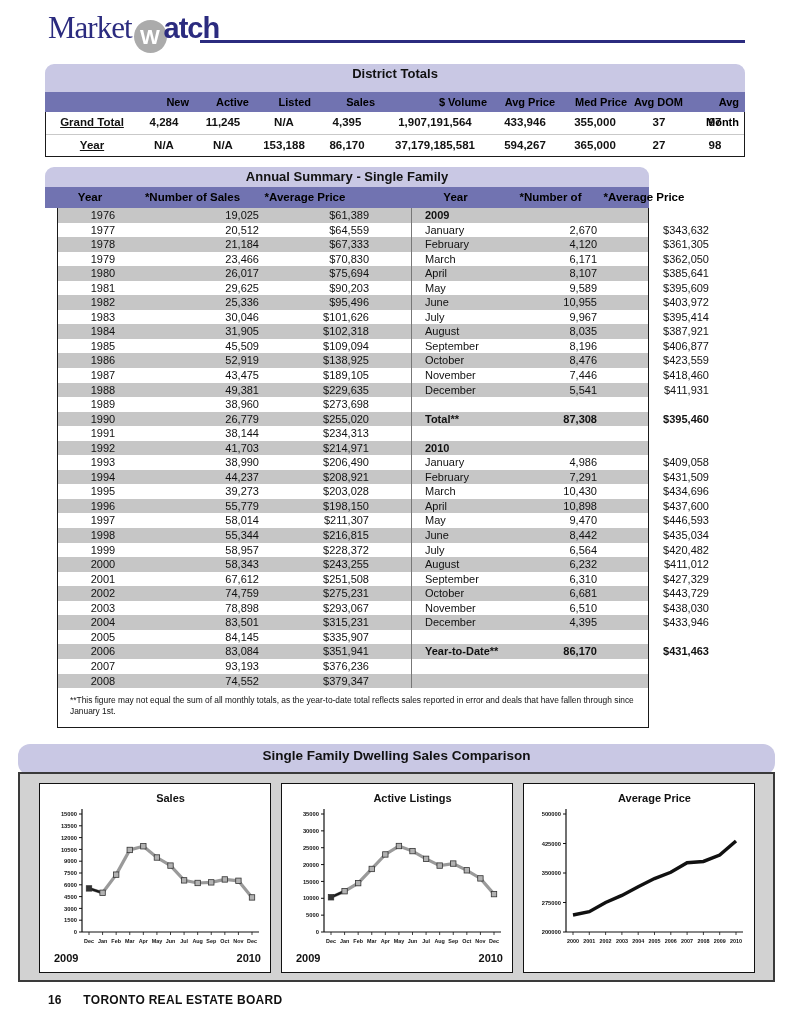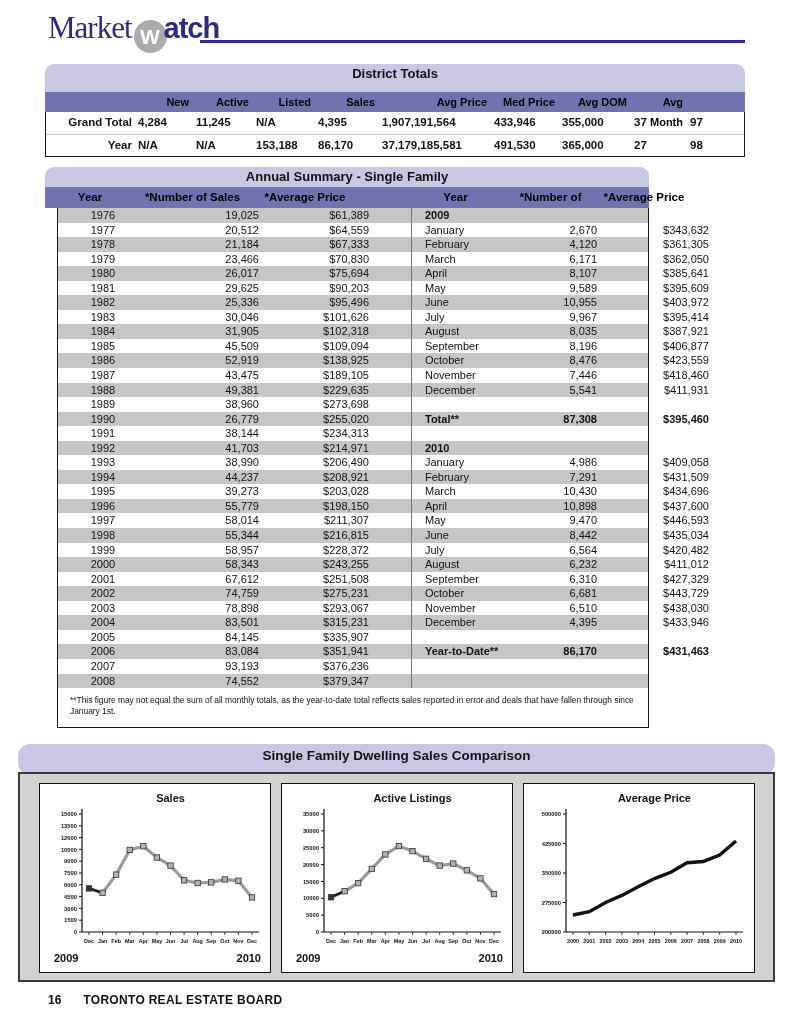--- a/index.html
+++ b/index.html
@@ -22,22 +22,22 @@
 
   
   .district { position:absolute; left:45px; top:64px; width:700px; }
   .district .band { height:28px; line-height:20px; font-size:13px; border-radius:9px 9px 0 0; }
   .drow { display:grid; grid-template-columns:92px 58px 60px 62px 64px 112px 68px 72px 56px 56px; }
   .district .phead { height:20px; }
   .dhead { font-size:11px; line-height:20px; text-align:right; padding-right:6px; }
   .dbody { border:1.5px solid #1a1a1a; border-top:none; background:#fff; }
   .ddata { height:22px; }
   .ddata + .ddata { border-top:1px solid #c9c9c9; }
-  .dcell { font-size:11.5px; font-weight:bold; line-height:21px; text-align:left; padding-right:6px; color:#111; }
-  .dlabel { text-align:right; padding-left:6px; }
+  .dcell { font-size:11.5px; font-weight:bold; line-height:21px; text-align:center; padding-right:6px; color:#111; }
+  .dlabel { text-align:center; padding-left:6px;text-decoration:underline; }
 
   
   .annual { position:absolute; left:45px; top:167px; width:604px; }
   .annual .band { height:20px; line-height:20px; font-size:13px; border-radius:9px 9px 0 0; }
   .annual .phead { height:21px; display:grid; grid-template-columns:90px 115px 110px 38px 115px 75px 112px 45px; }
   .ahead { font-size:11.5px; line-height:21px; text-align:center; }
   .abody-wrap { border:1.5px solid #1a1a1a; border-top:none; background:#fff; position:relative;margin-left:12px; }
   .abody { position:relative; }
   .arow { display:grid; grid-template-columns:90px 115px 110px 38px 115px 75px 112px 45px; height:14.55px; }
   .arow.stripe { background:#c6c6c6; }
@@ -74,20 +74,21 @@
   <div class="logo-rule"></div>
 
   <div class="district">
     <div class="band">District Totals</div>
     <div class="drow phead">
         <div class="dhead"></div>
         <div class="dhead">New</div>
         <div class="dhead">Active</div>
         <div class="dhead">Listed</div>
         <div class="dhead">Sales</div>
+        <div class="dhead">$ Volume</div>
         <div class="dhead">Avg Price</div>
         <div class="dhead">Med Price</div>
         <div class="dhead">Avg DOM</div>
         <div class="dhead">Avg Month</div>
       </div>
     <div class="dbody">
         <div class="drow ddata">
           <div class="dcell dlabel">Grand Total</div>
           <div class="dcell">4,284</div>
           <div class="dcell">11,245</div>
@@ -99,21 +100,21 @@
           <div class="dcell">37</div>
           <div class="dcell">97</div>
         </div>
         <div class="drow ddata">
           <div class="dcell dlabel">Year</div>
           <div class="dcell">N/A</div>
           <div class="dcell">N/A</div>
           <div class="dcell">153,188</div>
           <div class="dcell">86,170</div>
           <div class="dcell">37,179,185,581</div>
-          <div class="dcell">491,530</div>
+          <div class="dcell">594,267</div>
           <div class="dcell">365,000</div>
           <div class="dcell">27</div>
           <div class="dcell">98</div>
         </div>
       </div>
   </div>
 
   <div class="annual">
     <div class="band">Annual Summary - Single Family</div>
     <div class="phead">

